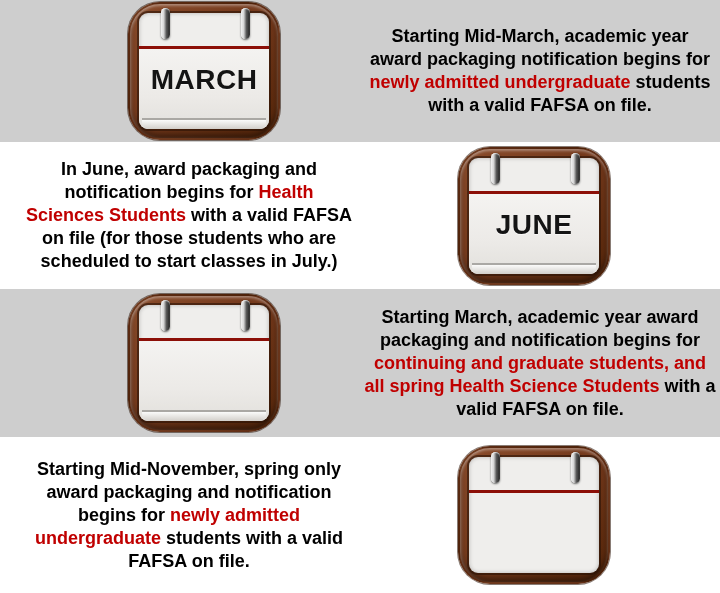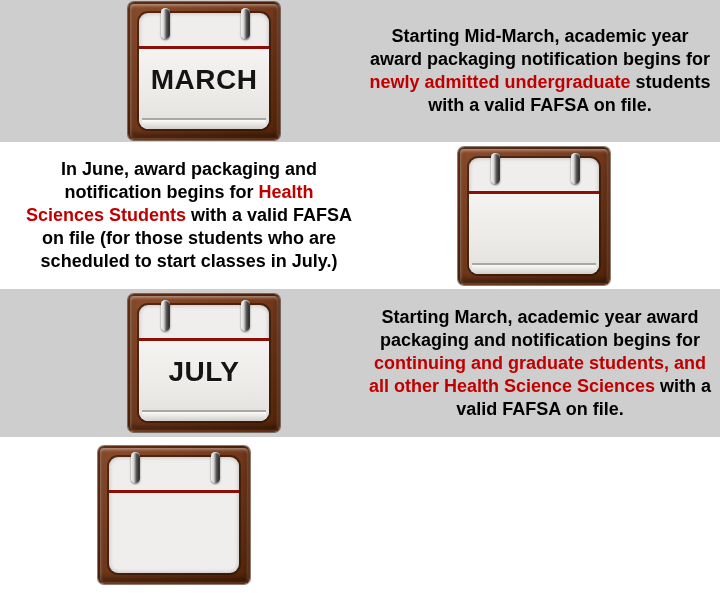--- a/index.html
+++ b/index.html
@@ -26,21 +26,21 @@
     font-weight: bold; font-size: 18px; line-height: 23px;
     text-align: center; color: var(--text, #000000);
     max-width: 354px; margin: 0 auto;
   }
   .textcell.left-side .rowtext { margin-left: 24px; max-width: 330px; }
   .rowtext .hl { color: var(--hl, #c00000); }
 
   
   .calendar {
     position: relative; width: 152px; height: 138px;
-    border-radius: 6px;
+    border-radius: 32px;
     background: linear-gradient(140deg, #8a4c2b 0%, #74391c 45%, #542509 100%);
     border: 2px solid #30120445;
     box-shadow: inset 0 2px 3px rgba(255,255,255,.35),
                 inset 0 -4px 6px rgba(0,0,0,.45),
                 inset 2px 0 3px rgba(255,255,255,.15),
                 0 0 0 1px rgba(40,16,4,.55);
     box-sizing: border-box;
     flex: 0 0 auto;
   }
   .cal-left .calendar  { margin-left: 128px; }
@@ -107,49 +107,52 @@
 
   <div class="band white band-2">
     <div class="half textcell left-side">
       <p class="rowtext"><span>In June, award packaging and notification begins for </span><span class="hl">Health Sciences Students</span><span> with a valid FAFSA on file (for those students who are scheduled to start classes in July.)</span></p>
     </div>
     <div class="half cal-right">
       <div class="calendar">
         <div class="cal-inner">
           <div class="cal-red"></div>
           <div class="cal-page">
+            <span class="cal-month">JUNE</span>
             <div class="cal-curl"></div>
           </div>
         </div>
         <div class="ring ring-left"></div>
         <div class="ring ring-right"></div>
       </div>
     </div>
   </div>
 
   <div class="band gray band-3">
     <div class="half cal-left">
       <div class="calendar">
         <div class="cal-inner">
           <div class="cal-red"></div>
           <div class="cal-page">
-            <span class="cal-month">JULY</span>
             <div class="cal-curl"></div>
           </div>
         </div>
         <div class="ring ring-left"></div>
         <div class="ring ring-right"></div>
       </div>
     </div>
     <div class="half textcell right-side">
-      <p class="rowtext"><span>Starting March, academic year award packaging and notification begins for </span><span class="hl">continuing and graduate students, and all other Health Science Sciences</span><span> with a valid FAFSA on file.</span></p>
+      <p class="rowtext"><span>Starting March, academic year award packaging and notification begins for </span><span class="hl">continuing and graduate students, and all spring Health Science Students</span><span> with a valid FAFSA on file.</span></p>
     </div>
   </div>
 
   <div class="band white band-4">
+    <div class="half textcell left-side">
+      <p class="rowtext"><span>Starting Mid-November, spring only award packaging and notification begins for </span><span class="hl">newly admitted undergraduate</span><span> students with a valid FAFSA on file.</span></p>
+    </div>
     <div class="half cal-right">
       <div class="calendar">
         <div class="cal-inner">
           <div class="cal-red"></div>
         </div>
         <div class="ring ring-left"></div>
         <div class="ring ring-right"></div>
       </div>
     </div>
   </div>

